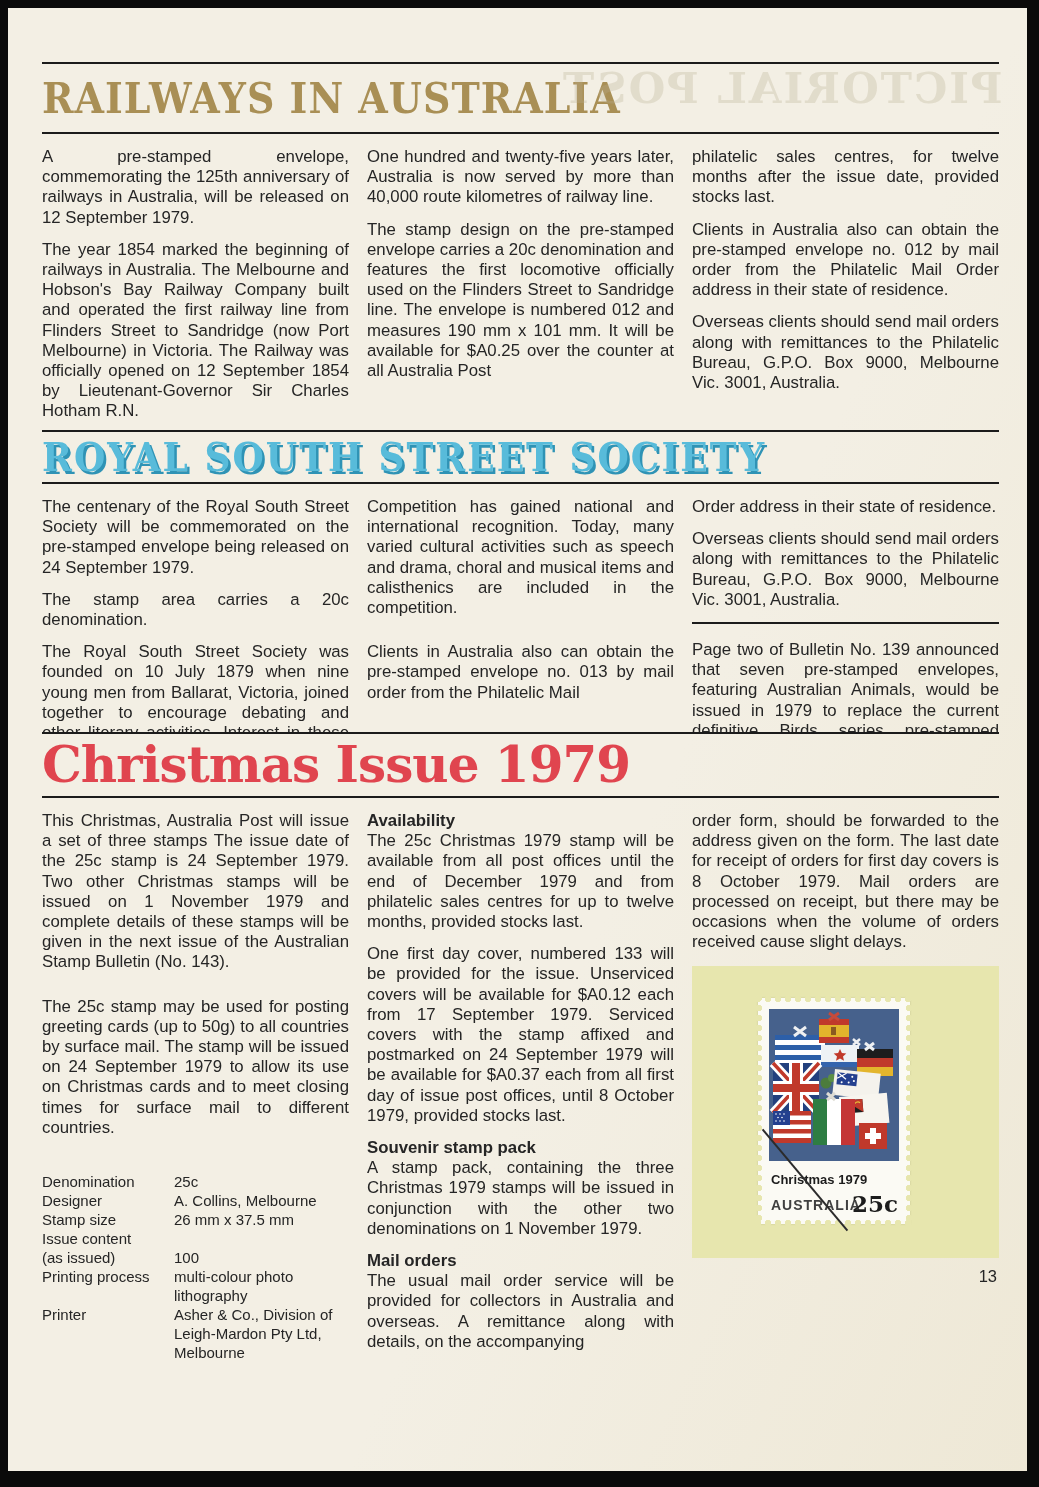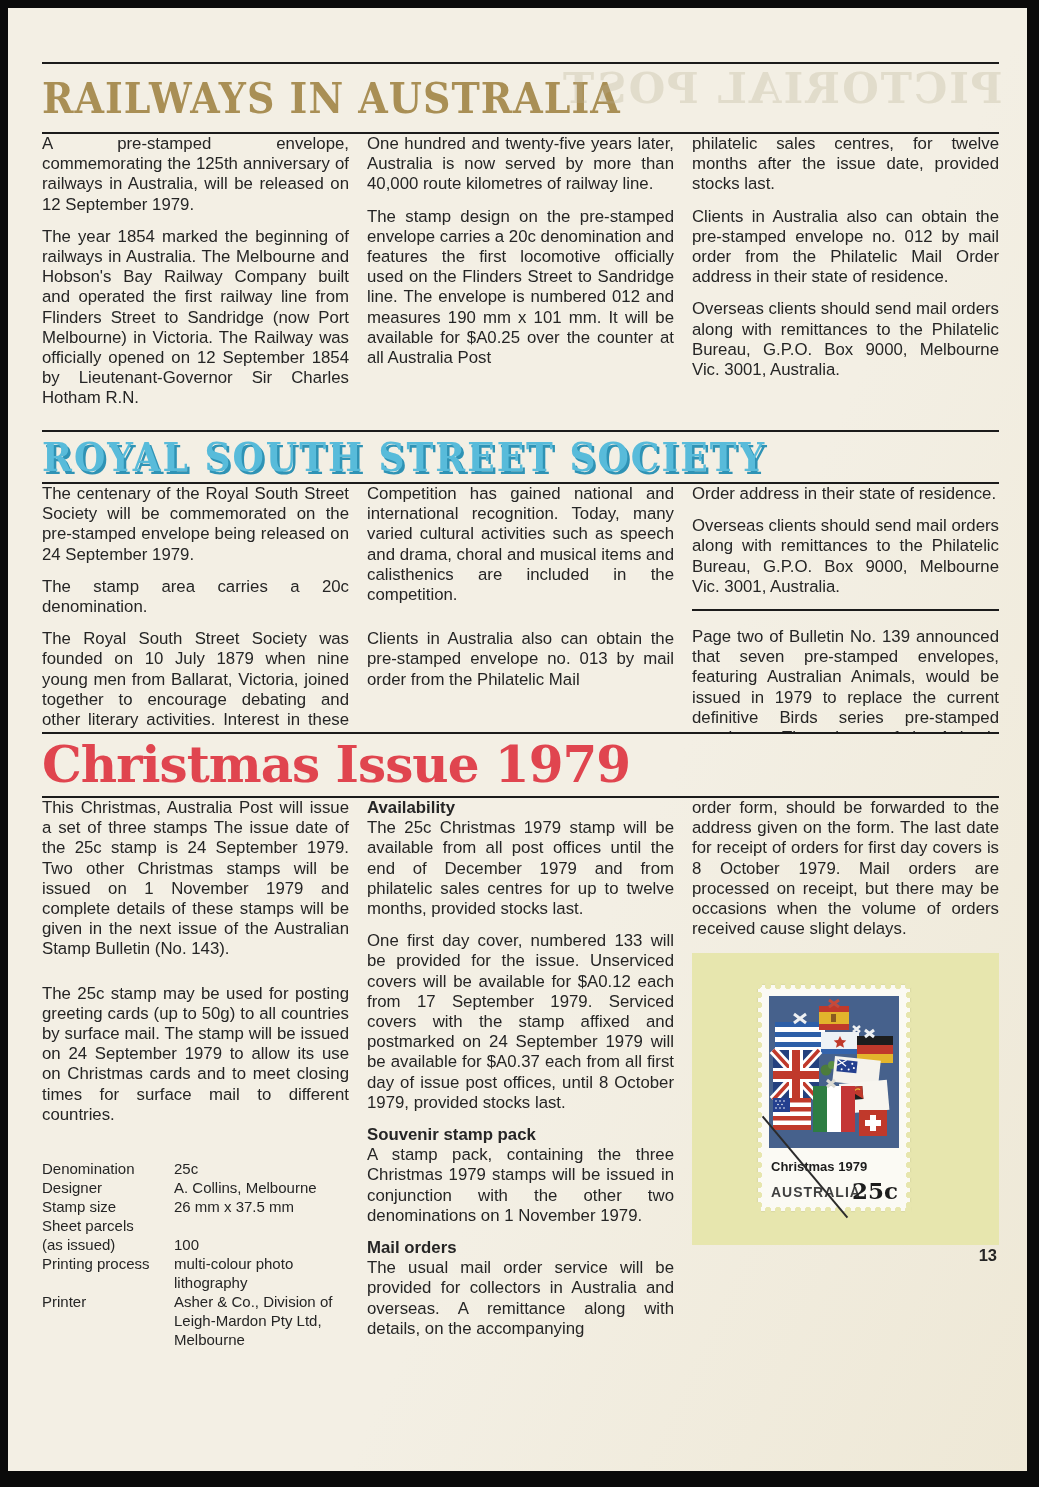--- a/index.html
+++ b/index.html
@@ -19,21 +19,21 @@
   .head-xmas { height:62px; }
   h1 { margin:0; font-family:"DejaVu Serif", serif; font-weight:bold; line-height:1; }
   .t-rail { font-size:38px; color:#a98f55; letter-spacing:1px; transform:scaleY(1.12); transform-origin:left center; }
   .t-royal { font-size:36px; color:#58bbda; letter-spacing:2px; text-shadow:2.5px 2.5px 0 #2f93b5; transform:scaleY(1.1); transform-origin:left center; }
   .t-xmas { font-size:50px; color:#e0454f; letter-spacing:-1px; }
   .ghost {
     position:absolute; right:-4px; top:0px; font-family:"DejaVu Serif", serif; font-weight:bold;
     font-size:42px; letter-spacing:2px; color:rgba(186,176,146,0.30); transform:scaleX(-1);
     white-space:nowrap; pointer-events:none;
   }
-  .cols { display:flex; gap:18px; box-sizing:border-box; overflow:hidden; }
+  .cols { display:flex; gap:18px; box-sizing:border-box; padding-top:13px; overflow:hidden; }
   .cols-rail  { height:296px; }
   .cols-royal { height:248px; }
   .cols-xmas  { height:578px; }
   .col { flex:0 0 307px; width:307px; text-align:justify; font-size:16.8px; line-height:20.2px; overflow:hidden; }
   .col p { margin:0 0 12px 0; }
   .col p.gap-lg { margin-top:24px; }
   .subhead { font-weight:bold; margin:12px 0 0 0; text-align:left; }
   .subhead.first { margin-top:0; }
   .note-rule { border-top:2.5px solid #1b1b1b; margin:12px 0 16px 0; }
   
@@ -50,21 +50,21 @@
   .perf-top { top:-3px; } .perf-bottom { bottom:-3px; }
   .perf-v { top:-4px; bottom:-4px; width:8px; background-image:radial-gradient(circle 3px at 4px 4px, #e7e6ae 97%, rgba(231,230,174,0) 100%); background-size:8px 10px; background-repeat:repeat-y; }
   .perf-left { left:-3px; } .perf-right { right:-3px; }
   .stamp-img { position:absolute; left:11px; top:11px; width:130px; height:152px; }
   .stamp-text { position:absolute; left:13px; right:10px; bottom:10px; height:44px; }
   .stamp-line1 { font-weight:bold; font-size:13px; color:#1c1c1c; }
   .stamp-line2 { font-weight:bold; font-size:14px; letter-spacing:1px; color:#404040; margin-top:4px; }
   .stamp-denom { position:absolute; right:2px; bottom:0px; font-family:"DejaVu Serif", serif; font-weight:bold; font-size:23px; color:#1c1c1c; }
   .cancel-line { position:absolute; left:46px; top:116px; width:2px; height:132px; background:#2b2b2b; transform:rotate(-40deg); }
   .caption { margin-top:12px; font-size:16.8px; line-height:21px; text-align:justify; }
-  .page-num { text-align:right; font-size:16.5px; padding-right:2px;font-weight:bold; }
+  .page-num { text-align:right; font-size:16.5px; margin-top:8px; padding-right:2px; }
 </style>
 </head>
 <body>
 
 <div class="page">
 
   <div class="rule"></div>
   <div class="head-row head-rail">
     <h1 class="t-rail">RAILWAYS IN AUSTRALIA</h1>
     <div class="ghost">PICTORIAL POST</div>
@@ -130,21 +130,21 @@
         </div>
         <div class="spec-row">
           <div class="spec-label">Designer</div>
           <div class="spec-value">A. Collins, Melbourne</div>
         </div>
         <div class="spec-row">
           <div class="spec-label">Stamp size</div>
           <div class="spec-value">26 mm x 37.5 mm</div>
         </div>
         <div class="spec-row">
-          <div class="spec-label">Sheet parcels</div>
+          <div class="spec-label">Issue content</div>
           <div class="spec-value"></div>
         </div>
         <div class="spec-row">
           <div class="spec-label">(as issued)</div>
           <div class="spec-value">100</div>
         </div>
         <div class="spec-row">
           <div class="spec-label">Printing process</div>
           <div class="spec-value">multi-colour photo lithography</div>
         </div>

